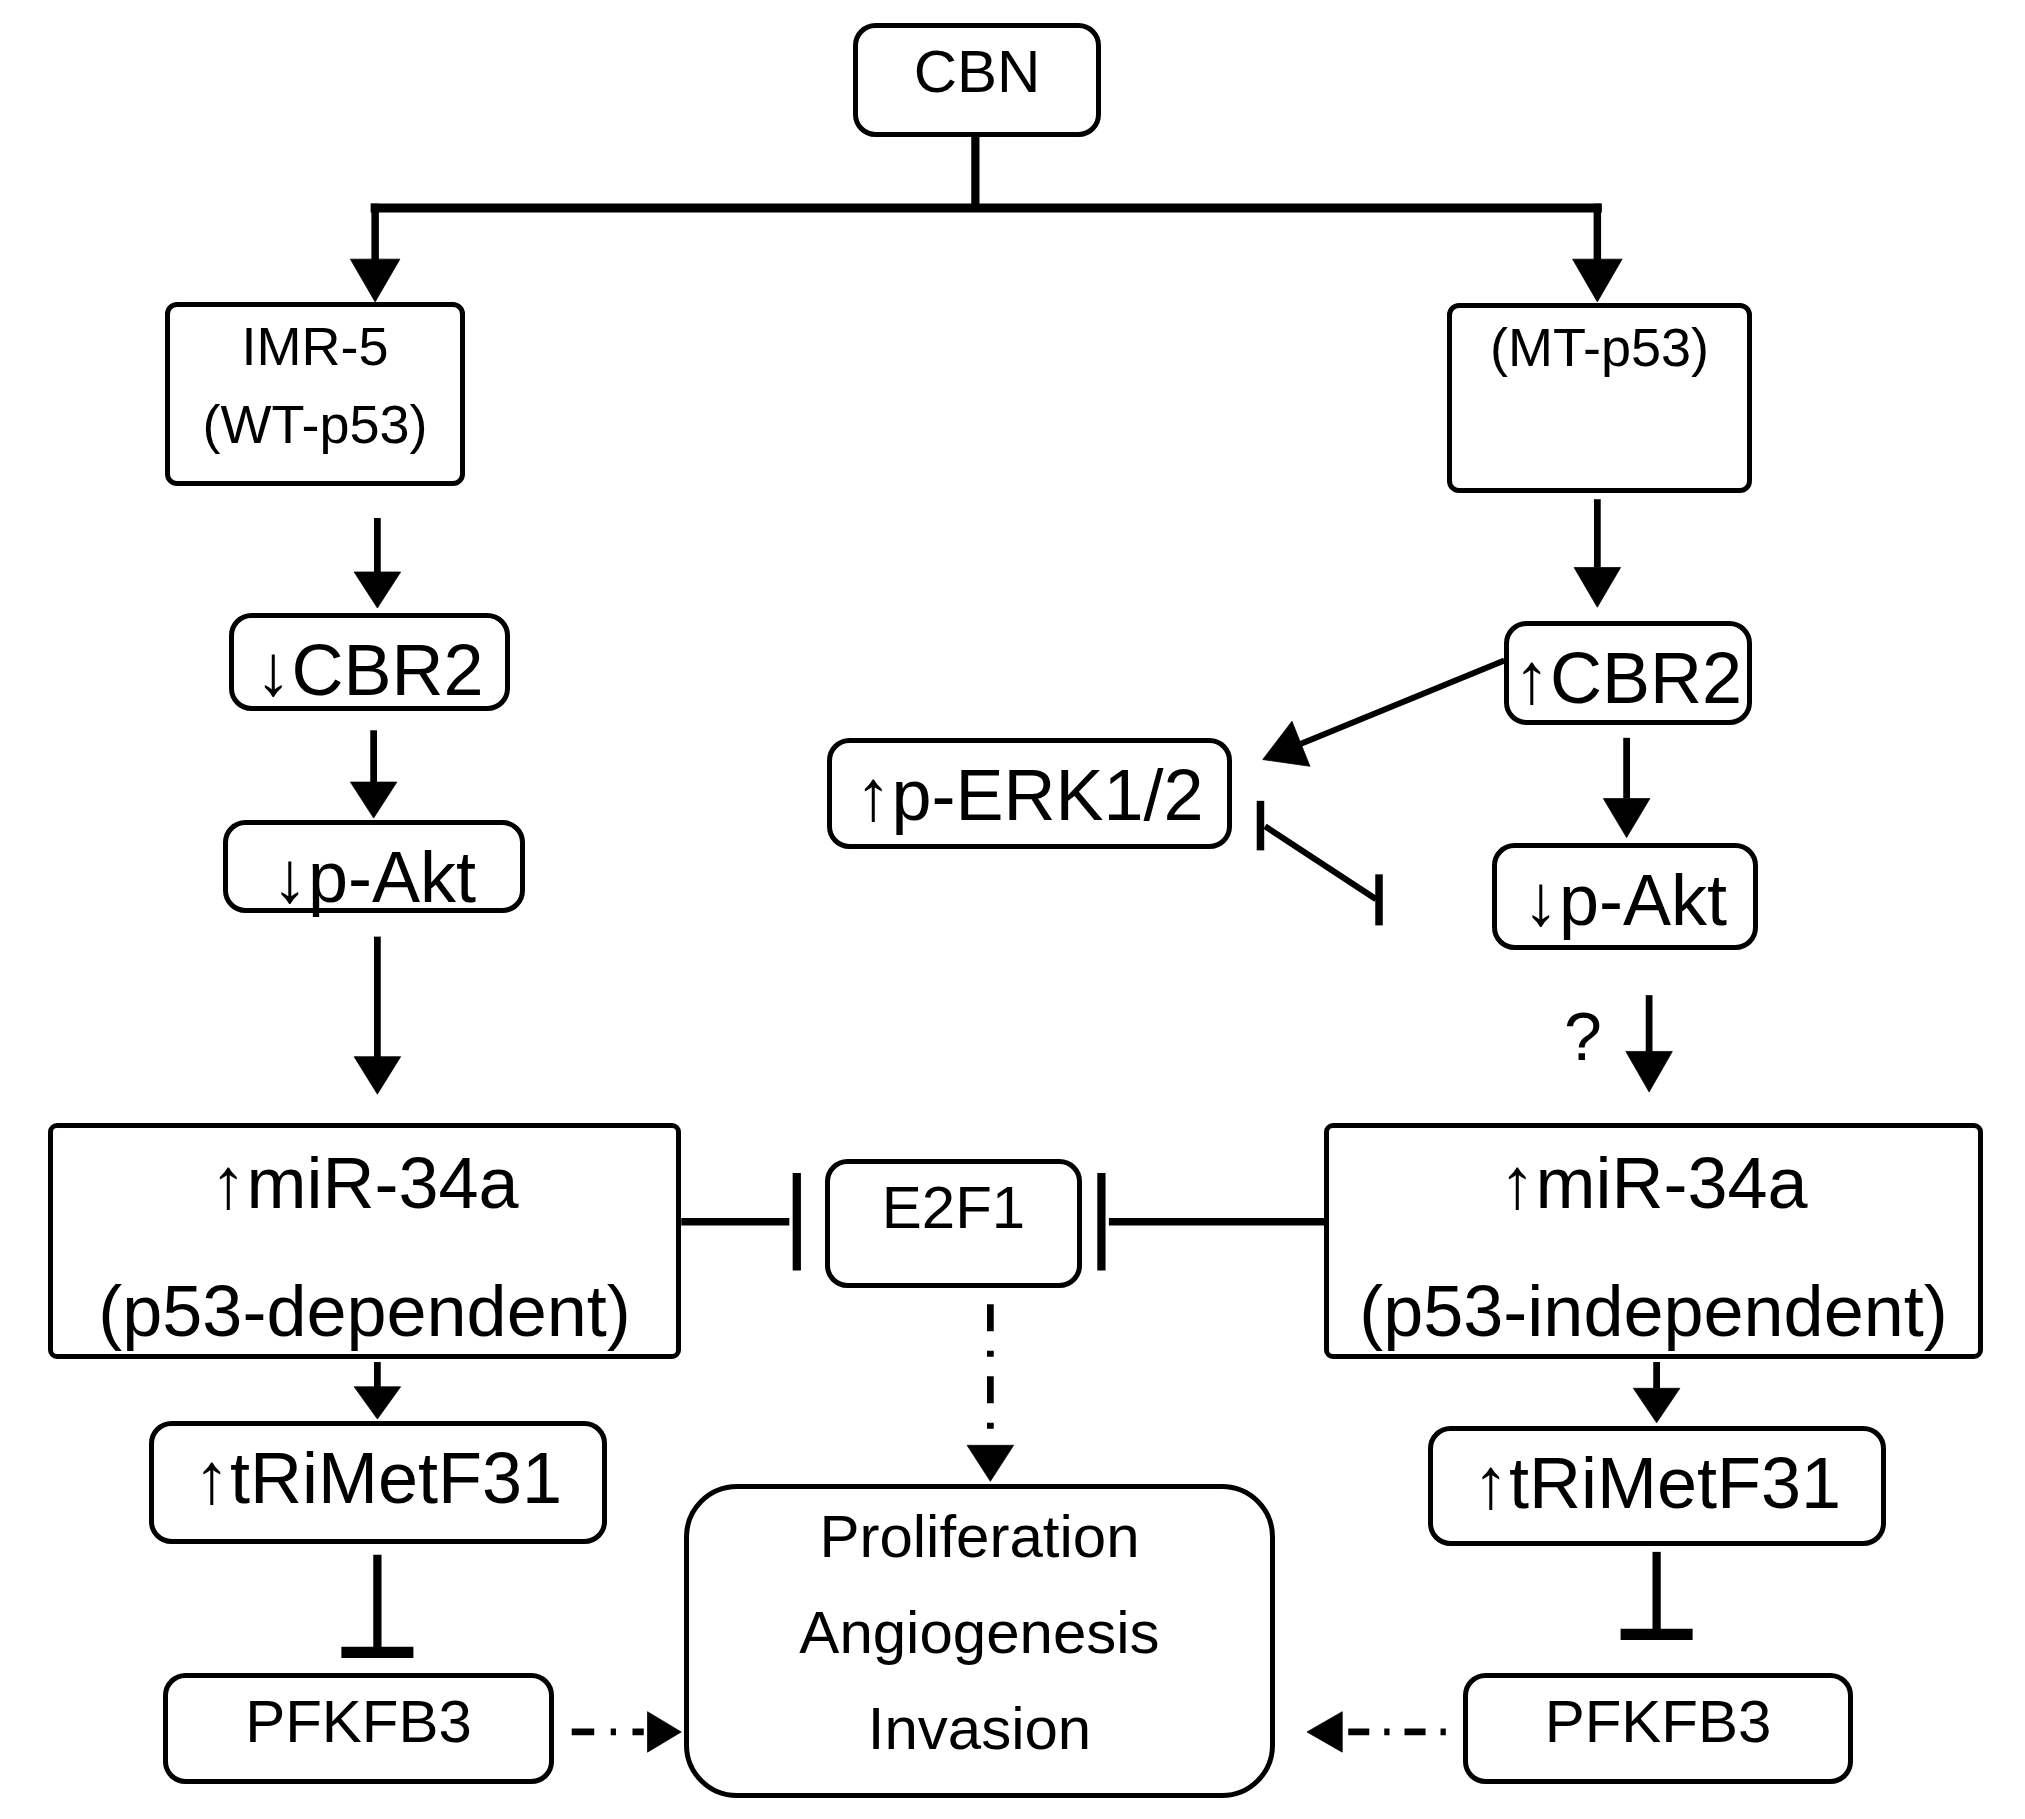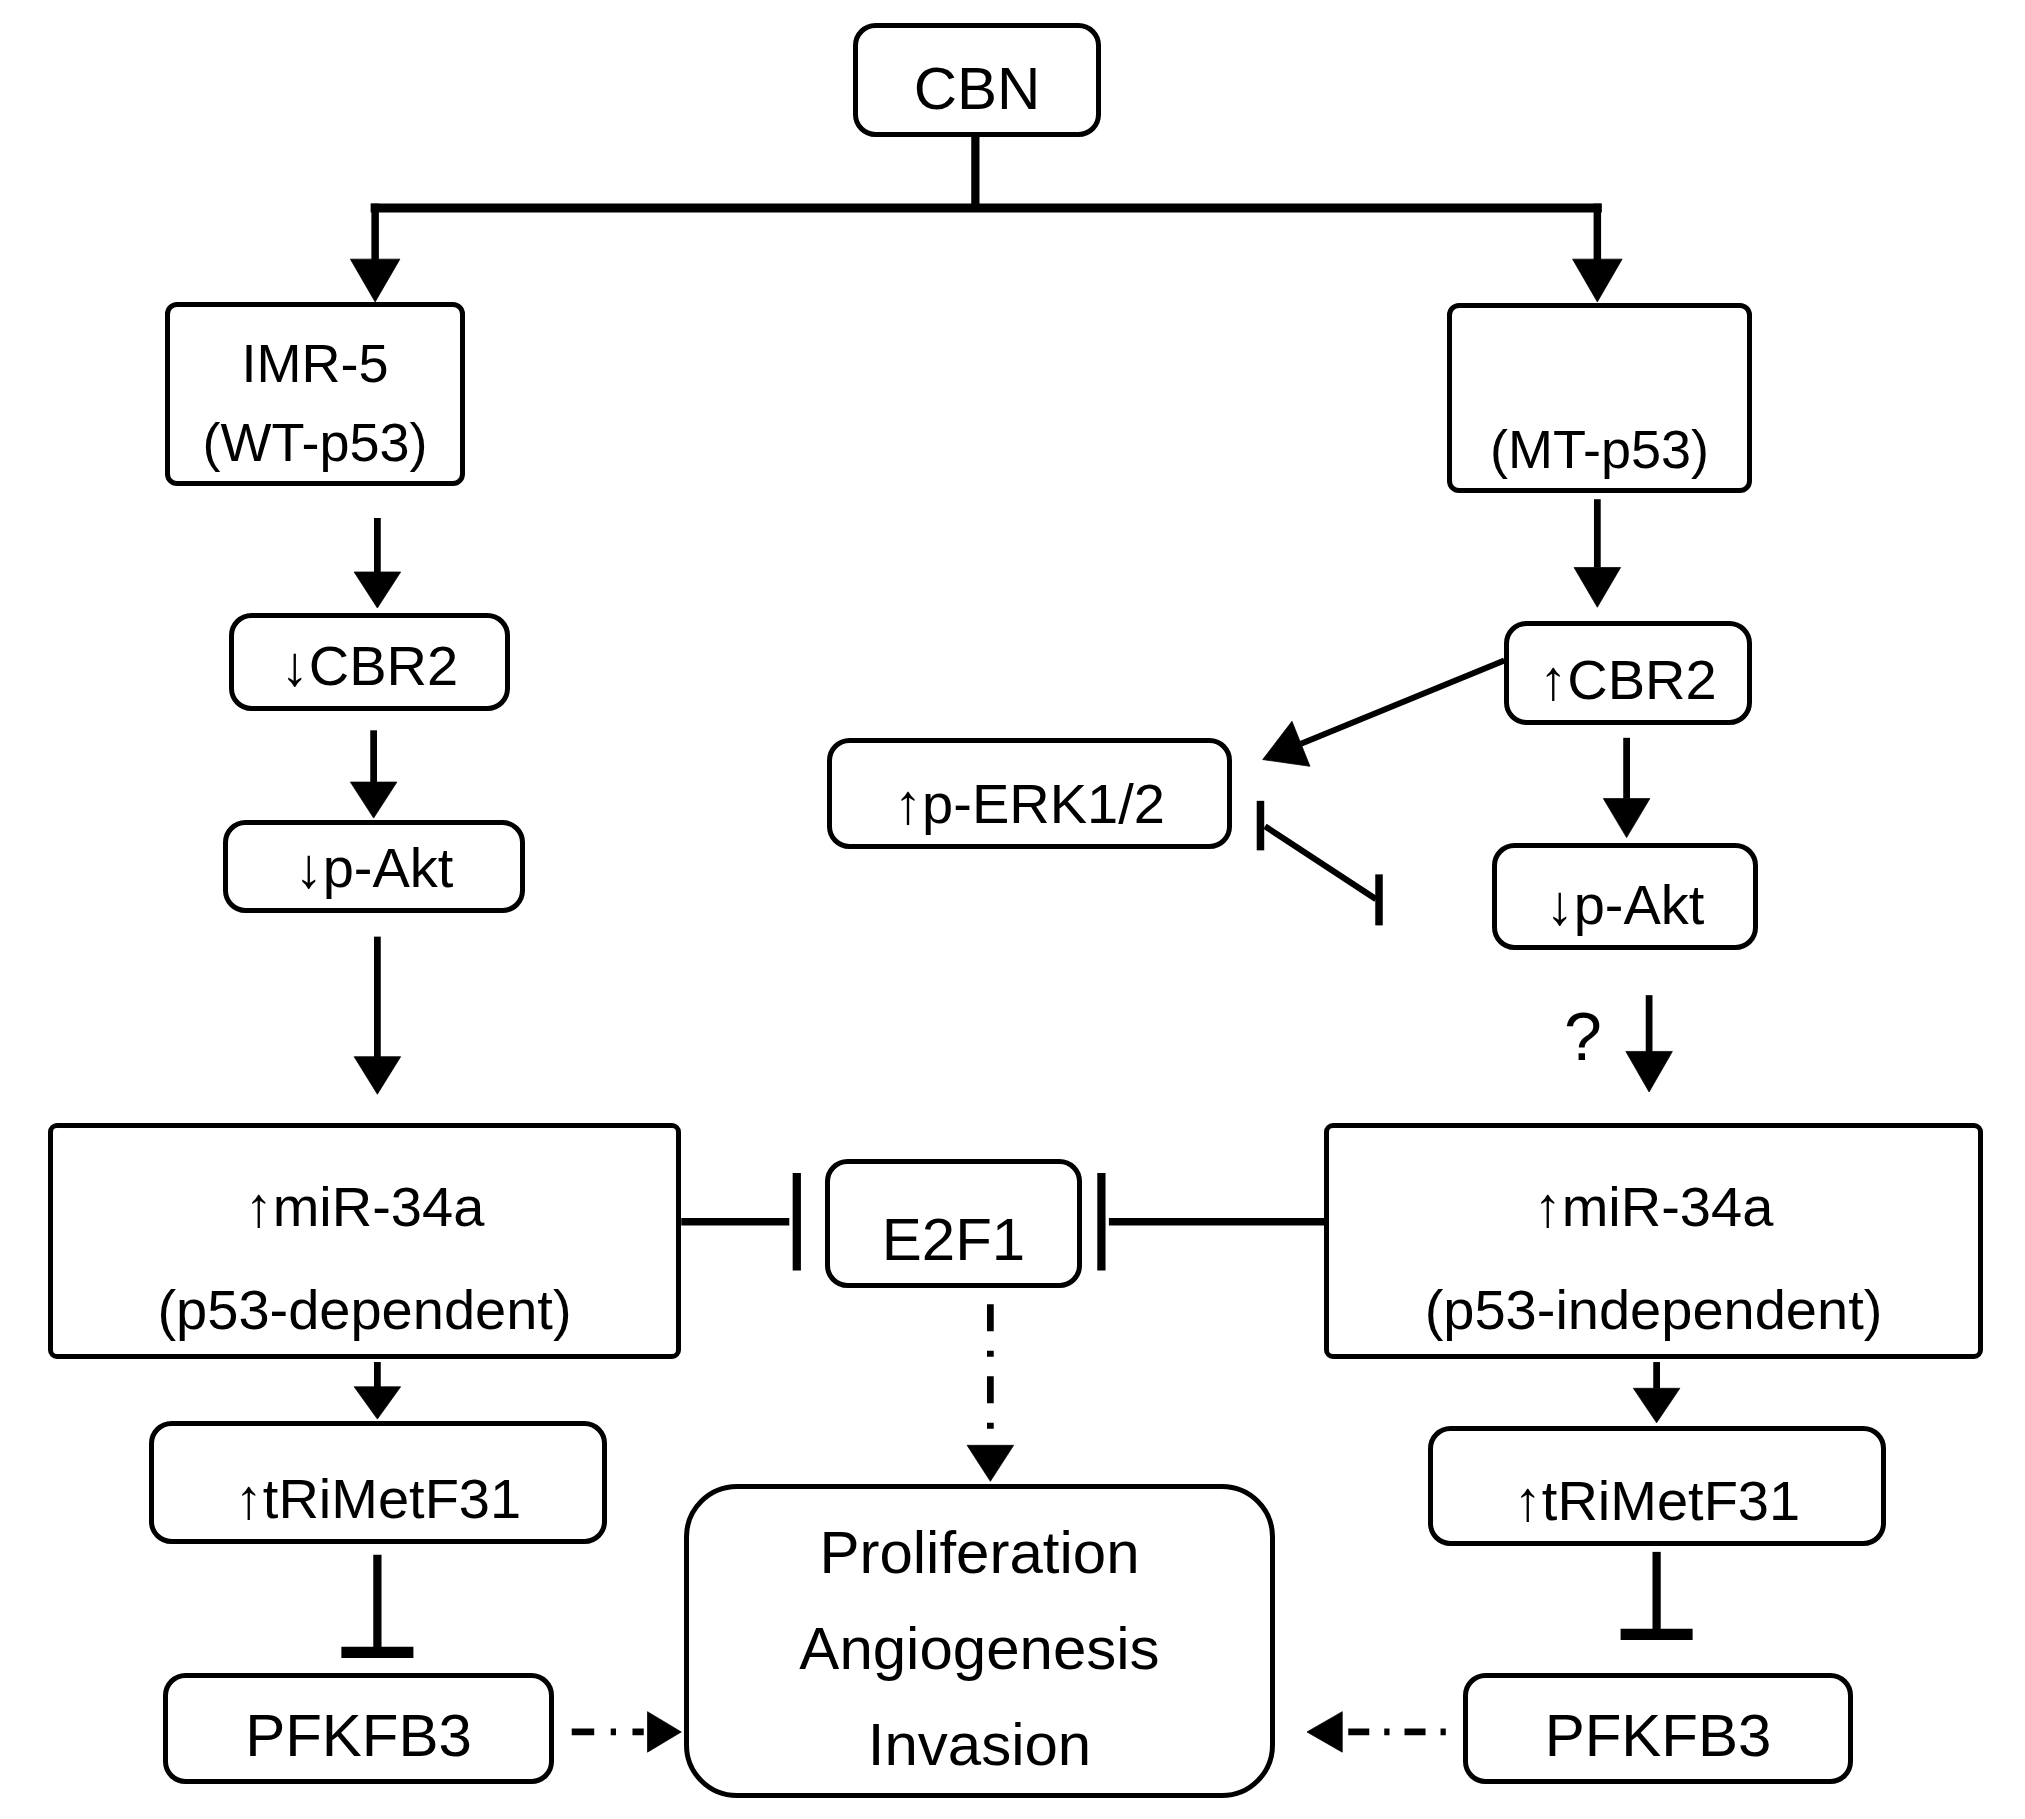--- a/index.html
+++ b/index.html
@@ -13,27 +13,27 @@
   }
   .wires{position:absolute;left:0;top:0;width:2025px;height:1820px;}
   .node{
     position:absolute;
     box-sizing:border-box;
     background:#fff;
     border:5.3px solid #000;
     display:flex;
     flex-direction:column;
     align-items:center;
-    justify-content:flex-end;
+    justify-content:flex-start;
     text-align:center;
     line-height:1.45;
     white-space:nowrap;
   }
   .f-sm{font-size:54px;}
-  .f-md{font-size:56px;}
+  .f-md{font-size:72px;}
   .f-lg{font-size:60px;}
   .r30{border-radius:22.5px;}
   .r40{border-radius:12px;}
   .r55{border-radius:9px;gap:16px;}
   .r70{border-radius:53px;}
   .floating-label{
     position:absolute;
     font-size:68px;
     line-height:1;
     background:transparent;

